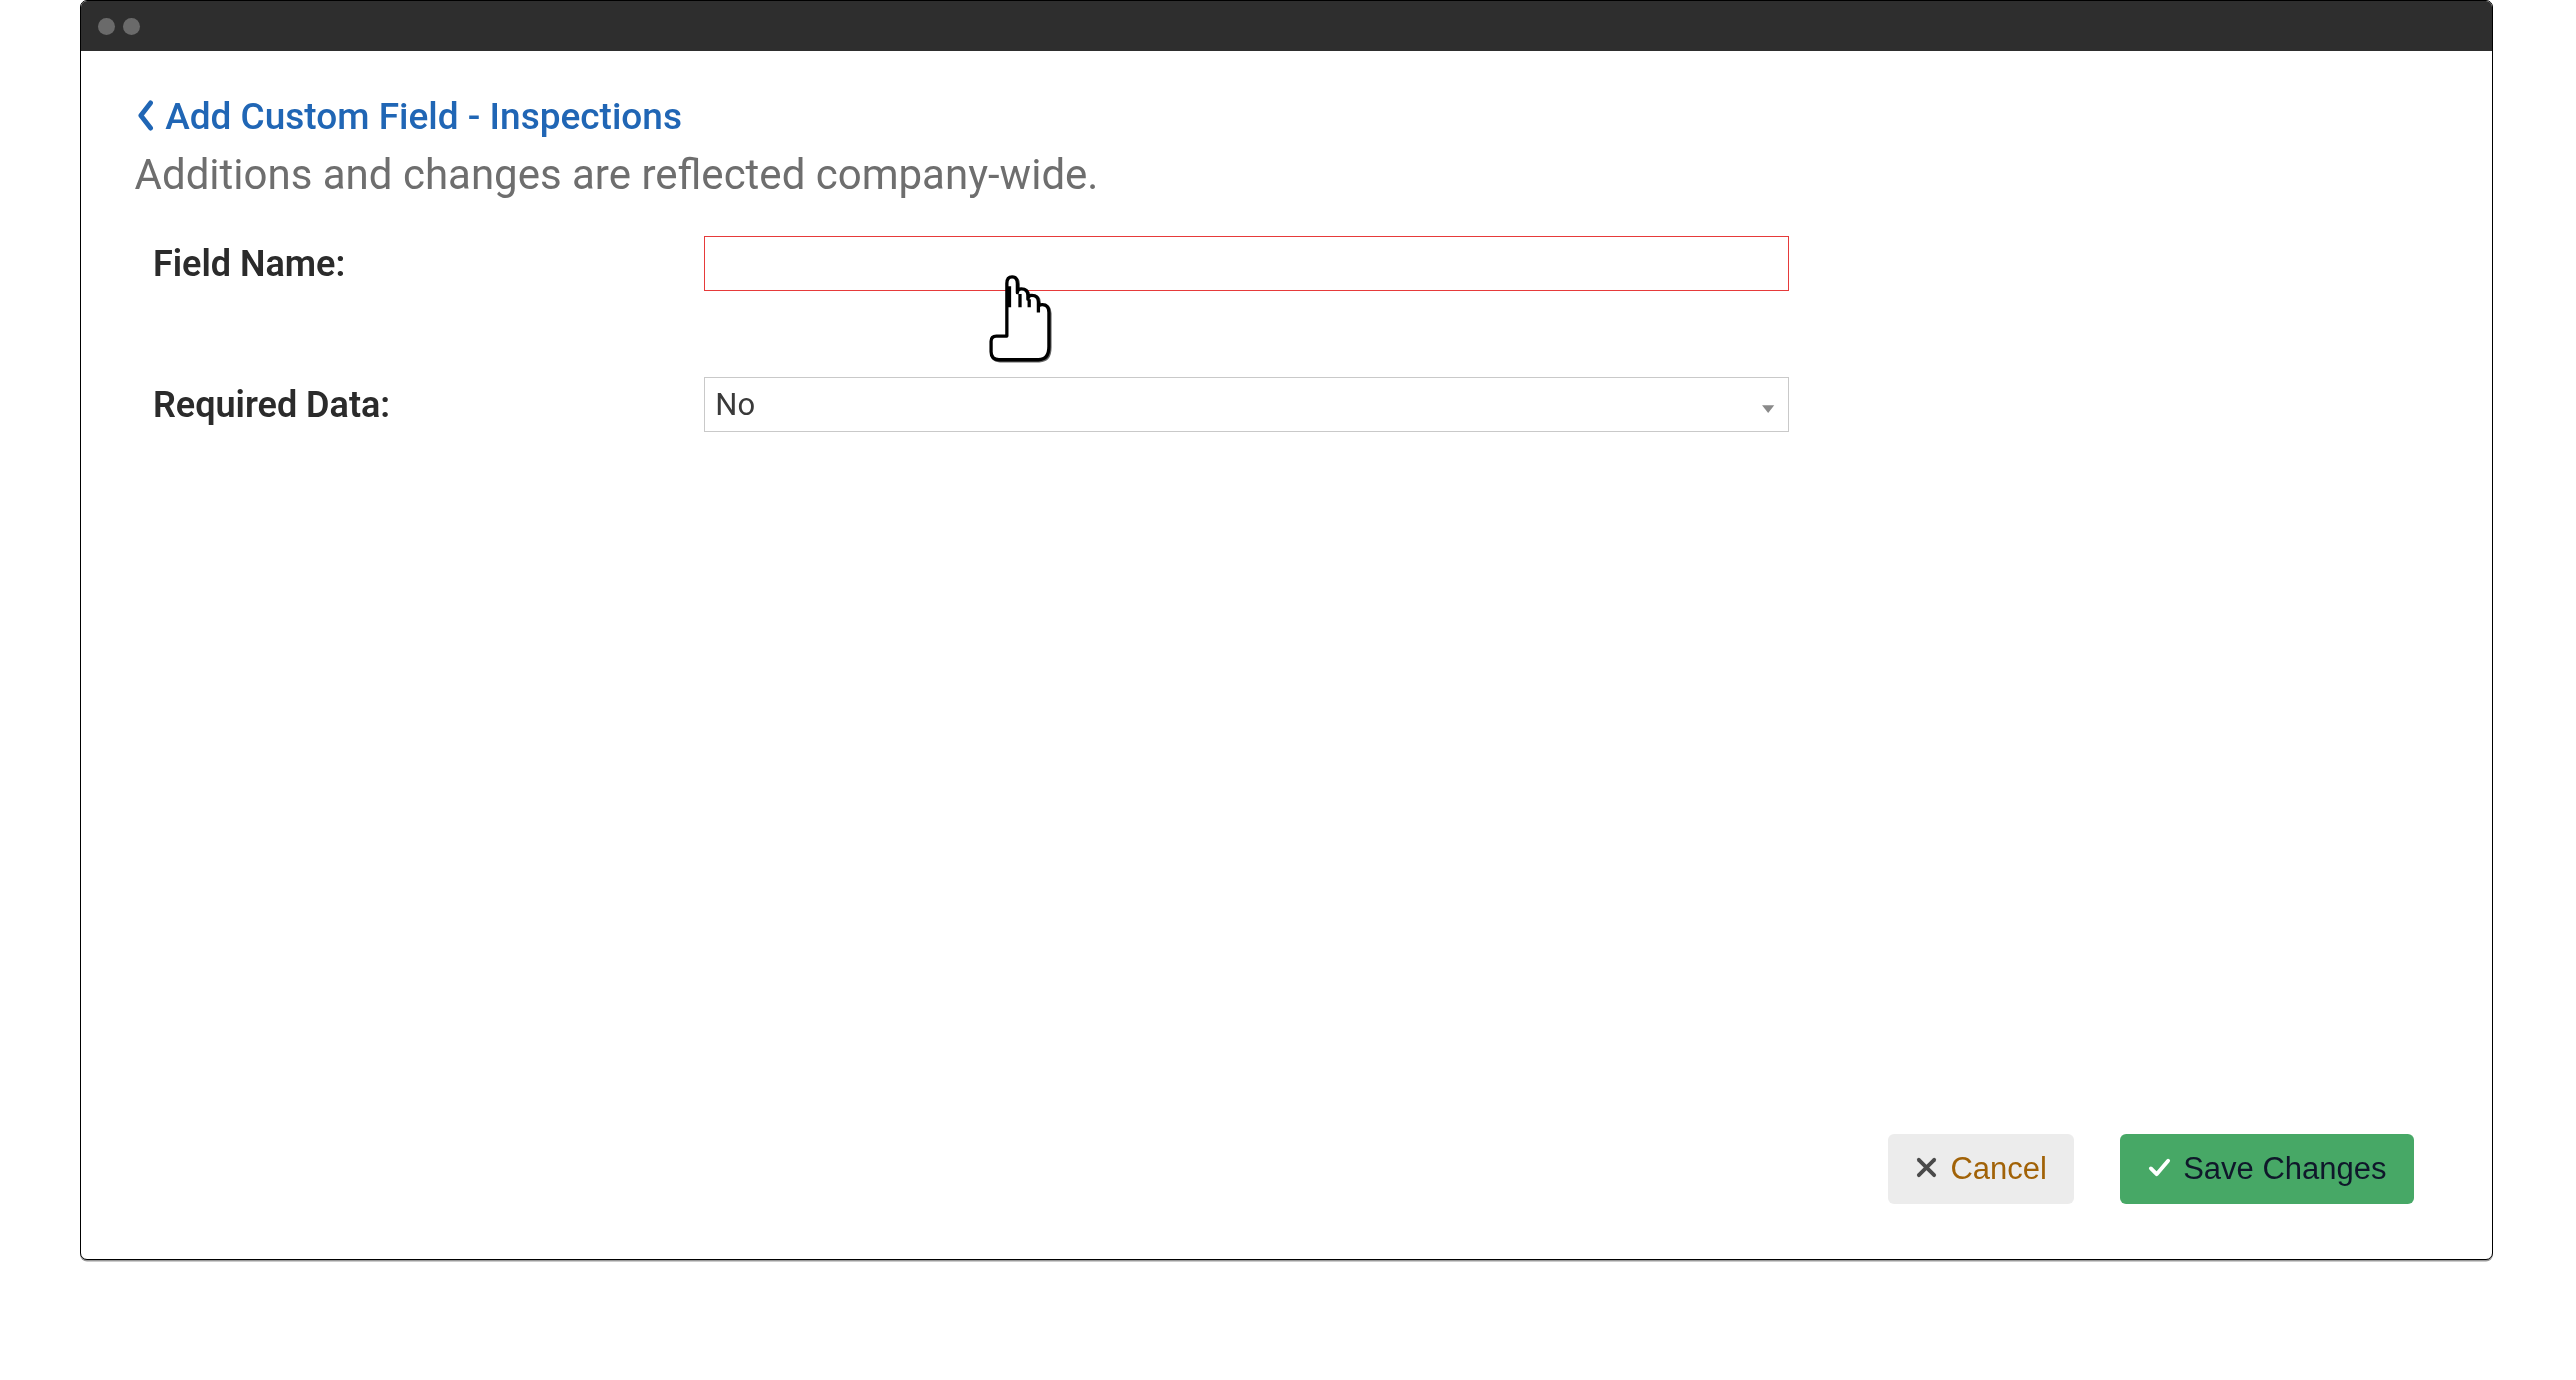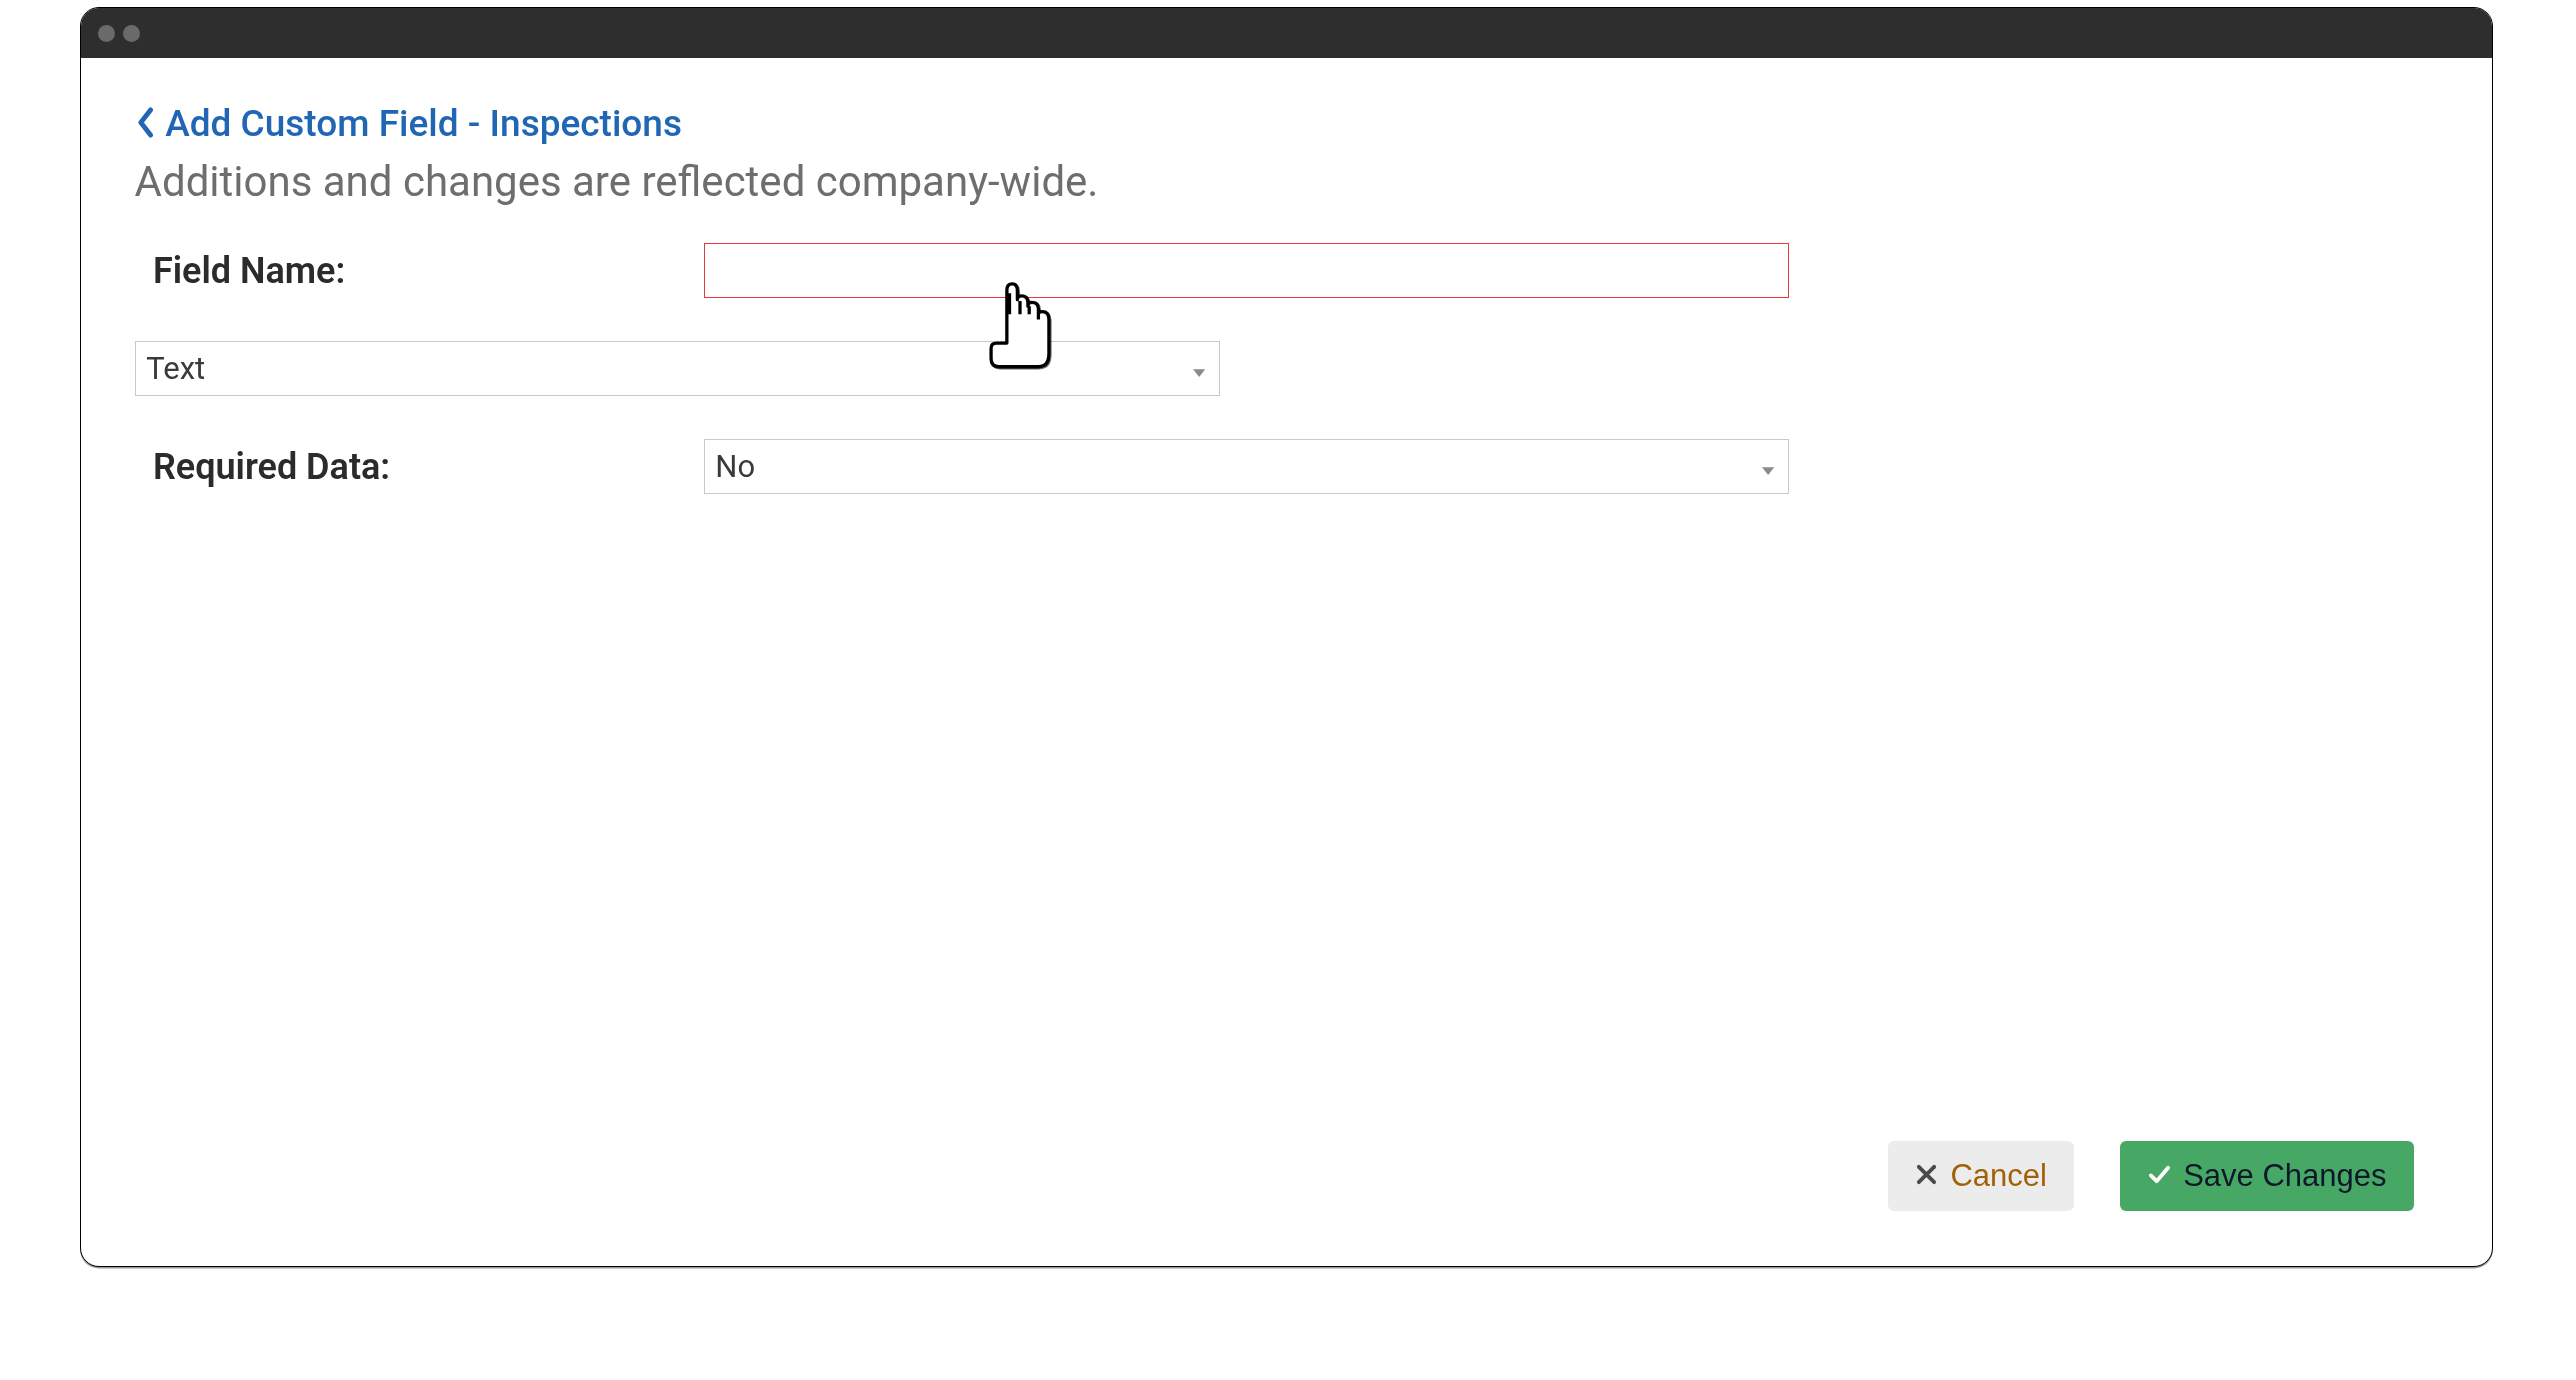--- a/index.html
+++ b/index.html
@@ -9,27 +9,27 @@
     }
     body {
       font-family: -apple-system, BlinkMacSystemFont, "Segoe UI", Roboto, "Helvetica Neue", Arial, sans-serif;
       background: #ffffff;
       width: 2576px;
       height: 1380px;
       overflow: hidden;
     }
     .window-frame {
       position: absolute;
-      top: 7px;
+      top: 0;
       left: 80px;
       width: 2413px;
       height: 1260px;
       background: #ffffff;
       border: 1.5px solid #000;
-      border-radius: 19px;
+      border-radius: 7px;
       overflow: hidden;
       box-shadow: 0 1.5px 0 rgba(0,0,0,0.4);
     }
     .titlebar {
       height: 50px;
       background: #2e2e2e;
       display: flex;
       align-items: center;
       padding-left: 17px;
       gap: 7.6px;
@@ -188,30 +188,20 @@
     <div class="form-area">
 
       <div class="form-row">
         <div class="form-label">Field Name:</div>
         <div class="form-control-wrap">
           <input type="text" class="text-input" value="" style="">
         </div>
       </div>
 
       <div class="form-row">
-        <div class="form-control-wrap">
-          <div class="select-input">
-            <span>Text</span>
-            <span class="select-caret">
-              <svg viewBox="0 0 24 16">
-                  <polygon points="4,3 20,3 12,13" fill="#8a8a8a"></polygon>
-                </svg>
-            </span>
-          </div>
-        </div>
       </div>
 
       <div class="form-row">
         <div class="form-label">Required Data:</div>
         <div class="form-control-wrap">
           <div class="select-input">
             <span>No</span>
             <span class="select-caret">
               <svg viewBox="0 0 24 16">
                   <polygon points="4,3 20,3 12,13" fill="#8a8a8a"></polygon>

